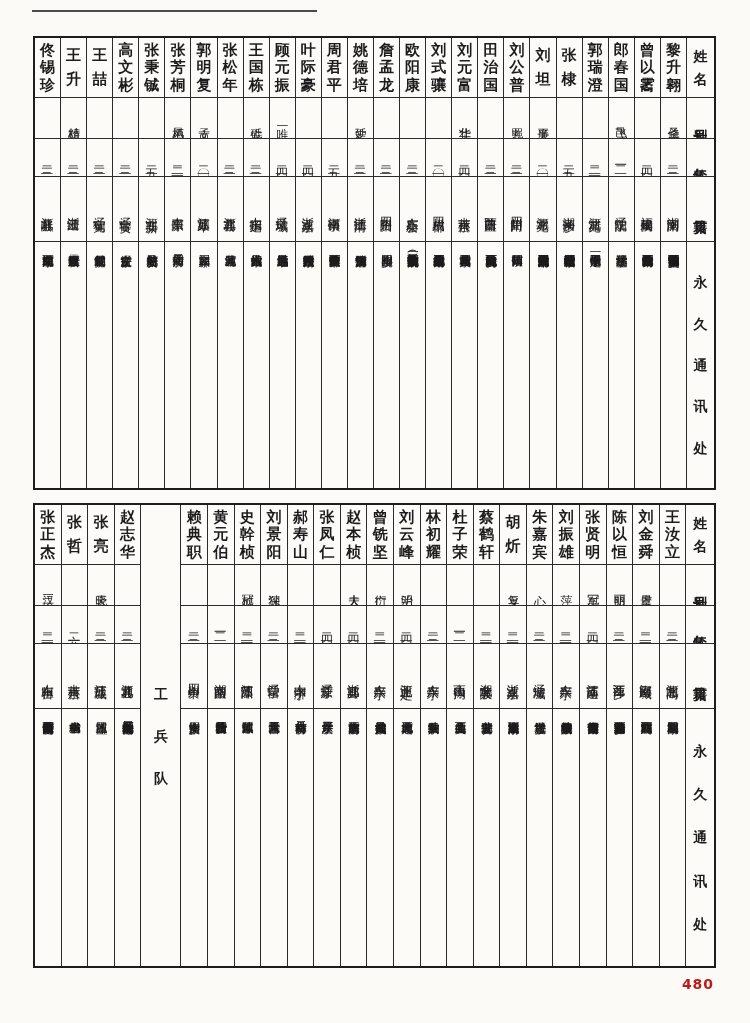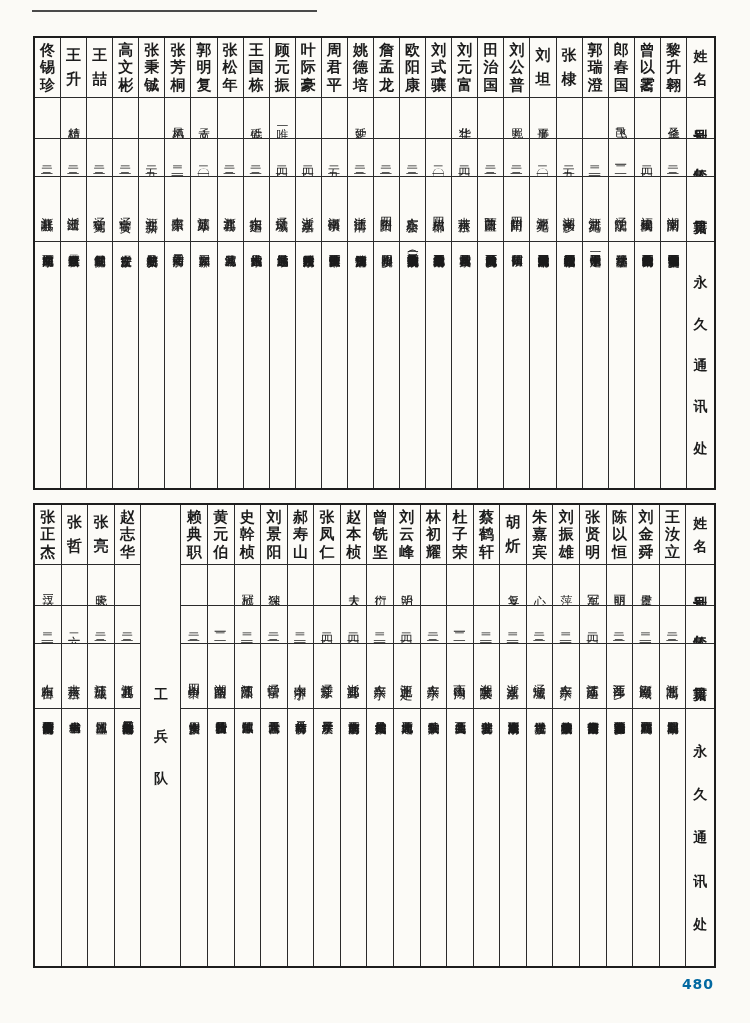--- a/index.html
+++ b/index.html
@@ -38,21 +38,21 @@
     writing-mode:vertical-rl;text-orientation:upright;
     line-height:1.05;letter-spacing:0.5px;
   }
   .alias-t{font-size:12px;}
   .age-t{font-size:12.5px;letter-spacing:2px;}
   .native-t{font-size:12.5px;letter-spacing:1px;}
   .addr-t{font-size:11.5px;line-height:1.12;letter-spacing:0px;max-height:100%;}
   .div-ch{font-size:14px;font-weight:bold;line-height:1;margin:14px 0;}
   .page-number{
     position:absolute;left:676px;top:976px;width:44px;text-align:center;
-    font-size:14px;font-weight:bold;letter-spacing:1px;color:#0369a1;
+    font-size:14px;font-weight:bold;letter-spacing:1px;color:#b91c1c;
   }
 </style>
 </head>
 <body>
 
 <div class="page">
   <div class="top-rule"></div>
   <div class="vtable" id="table-top">
       <div class="col header">
         <div class="cell c-name">

